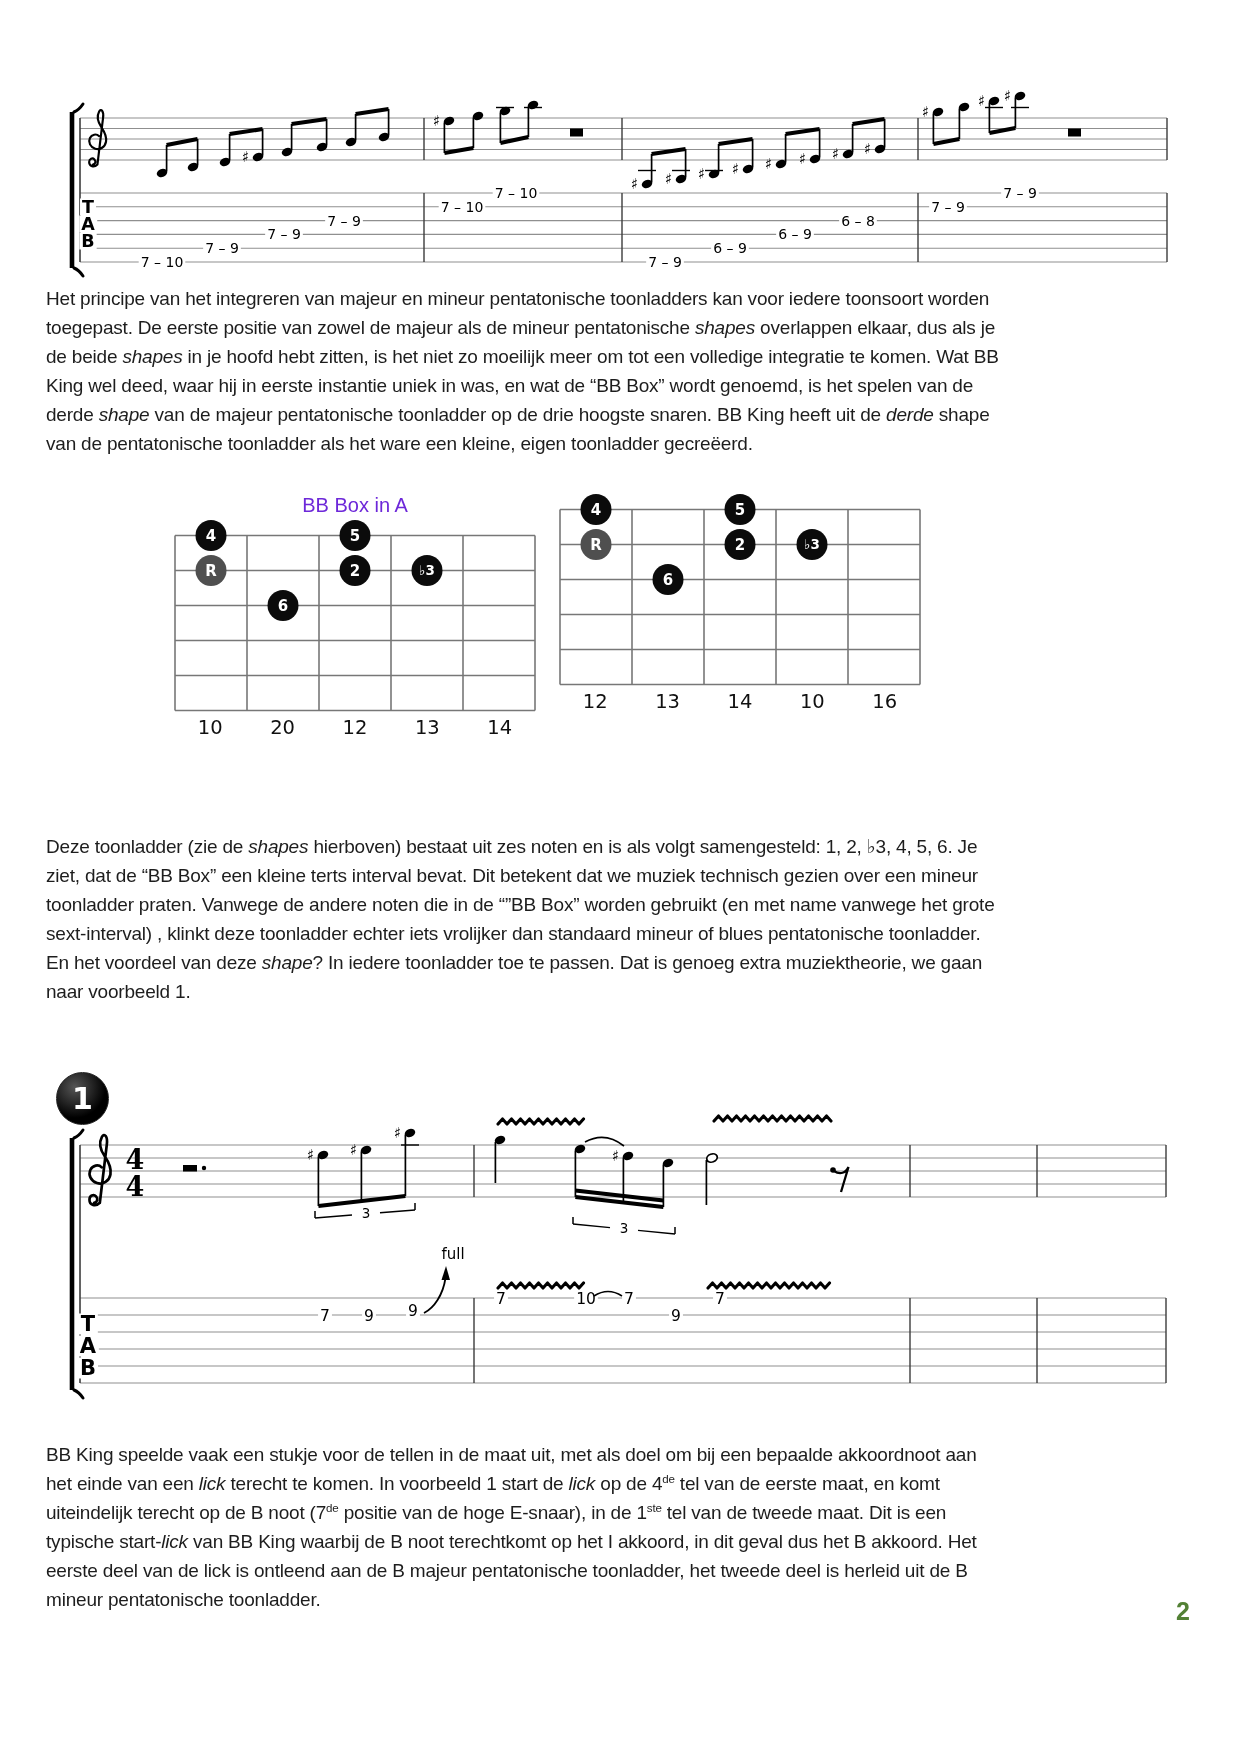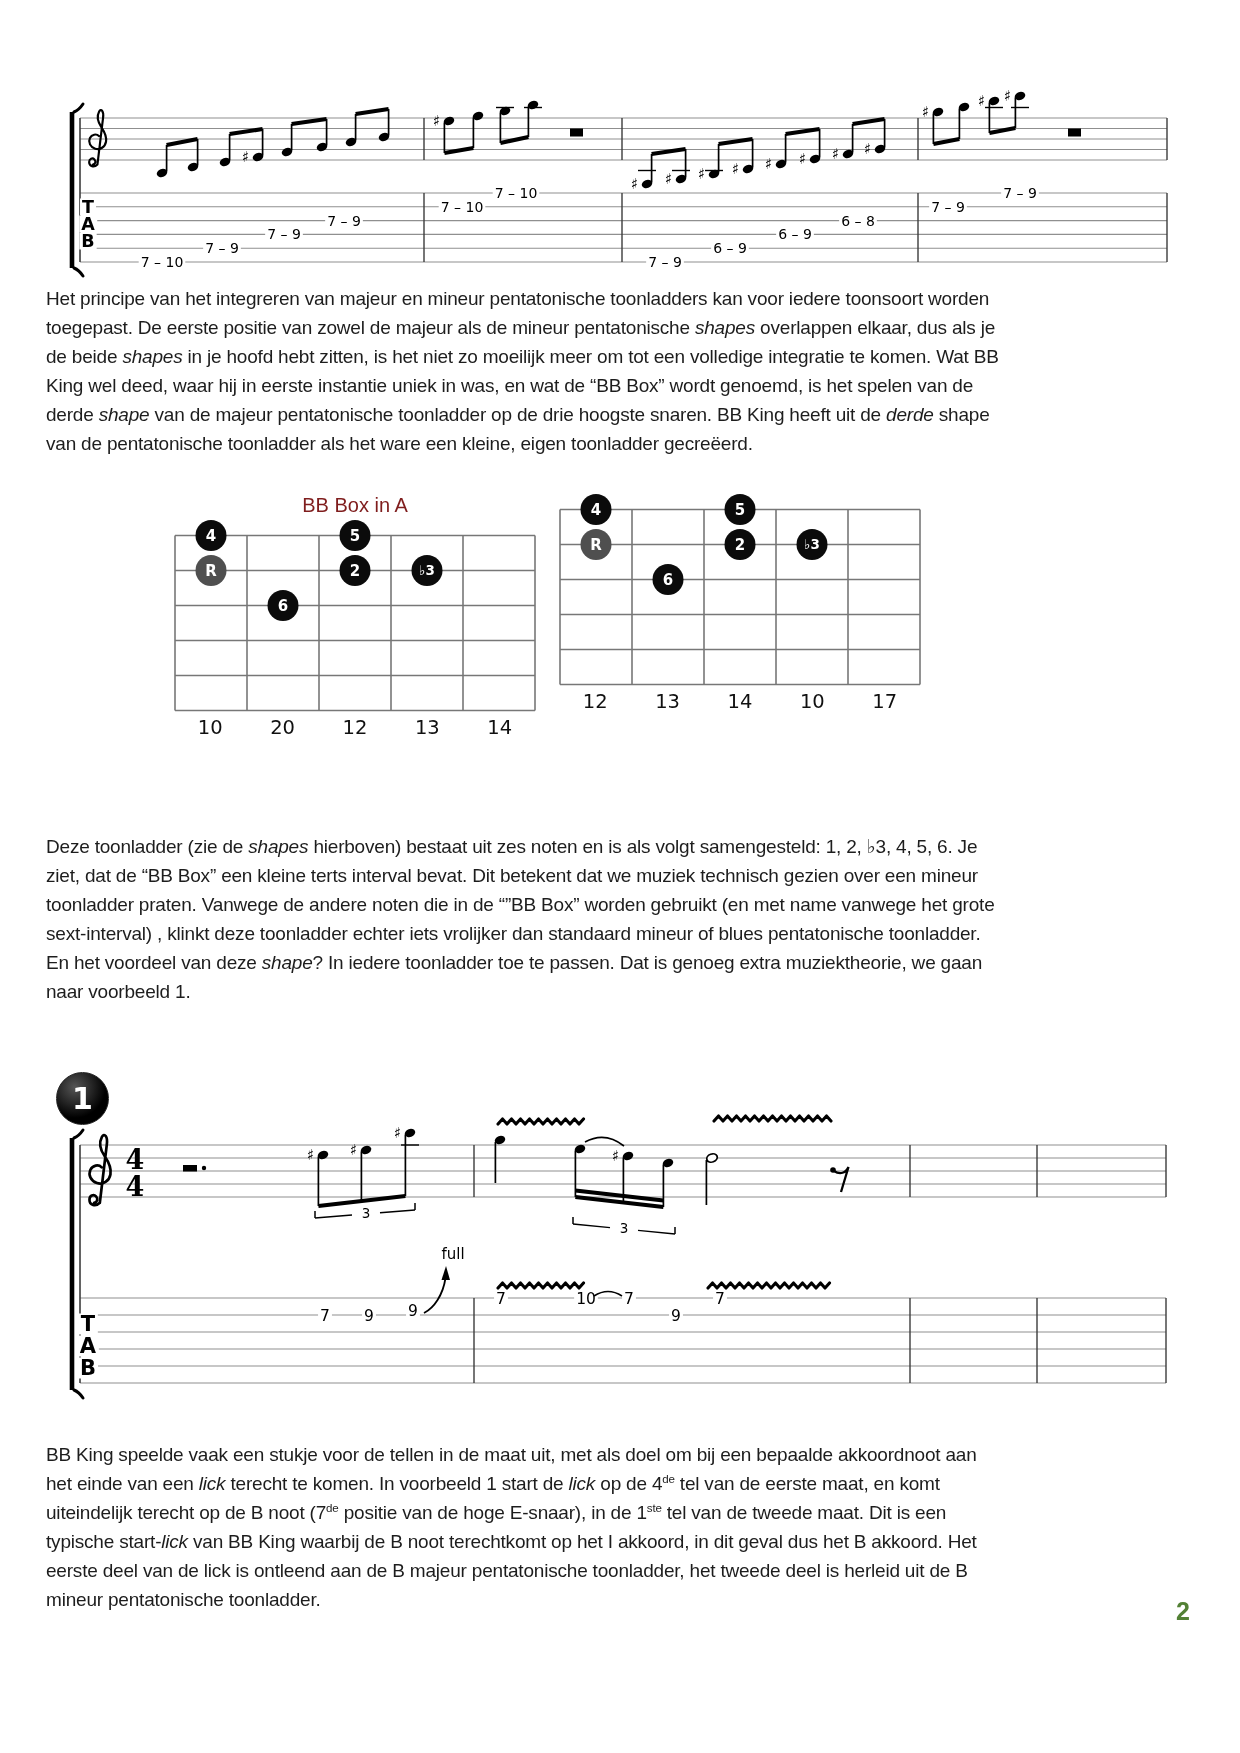--- a/index.html
+++ b/index.html
@@ -14,21 +14,21 @@
   #para-2{top:832px}
   #para-3{top:1440px}
   .badge{position:absolute;left:56px;top:1072px;width:51px;height:51px;border-radius:50%;
          background:radial-gradient(circle at 35% 28%,#555 0%,#000 62%);
          border:1.5px solid #222;color:#fff;font-size:30px;font-weight:bold;
          display:flex;align-items:center;justify-content:center;
          font-family:"DejaVu Sans",sans-serif}
   .diagram{position:absolute;top:492px;width:362px;text-align:center}
   #diagram-a{left:174px}
   #diagram-b{left:559px}
-  .dg-title{font-size:20px;line-height:26px;color:#7f1d1d;letter-spacing:0}
+  .dg-title{font-size:20px;line-height:26px;color:#6d28d9;letter-spacing:0}
   .dg-grid{display:block;overflow:visible}
   .dg-frets{display:flex;margin-top:2px}
   .dg-frets span{width:72.4px;font-size:19.5px;color:#101010;
                  font-family:"DejaVu Sans",sans-serif}
   .pagenum{position:absolute;left:1120px;top:1597px;width:70px;text-align:right;
            font-size:25px;font-weight:bold;color:#538135}
 </style>
 </head>
 <body>
 
@@ -345,21 +345,21 @@
         <circle cx="181" cy="52.5" r="15.5" fill="#0b0b0b"></circle>
         <text x="181" y="52.5" dy="0.35em" text-anchor="middle" fill="#fff" font-size="15" font-weight="bold" font-family="&quot;DejaVu Sans&quot;, sans-serif">2</text>
         <circle cx="253" cy="52.5" r="15.5" fill="#0b0b0b"></circle>
         <text x="253" y="52.5" dy="0.35em" text-anchor="middle" fill="#fff" font-size="13.5" font-weight="bold" font-family="&quot;DejaVu Sans&quot;, sans-serif">♭3</text>
       </svg>
       <div class="dg-frets">
         <span>12</span>
         <span>13</span>
         <span>14</span>
         <span>10</span>
-        <span>17</span>
+        <span>16</span>
       </div>
     </div>
 
   <p class="para" id="para-2"><span>Deze toonladder (zie de </span><span style="font-style: italic;">shapes</span><span> hierboven) bestaat uit zes noten en is als volgt samengesteld: 1, 2, ♭3, 4, 5, 6. Je ziet, dat de “BB Box” een kleine terts interval bevat. Dit betekent dat we muziek technisch gezien over een mineur toonladder praten. Vanwege de andere noten die in de “”BB Box” worden gebruikt (en met name vanwege het grote sext-interval) , klinkt deze toonladder echter iets vrolijker dan standaard mineur of blues pentatonische toonladder. En het voordeel van deze </span><span style="font-style: italic;">shape</span><span>? In iedere toonladder toe te passen. Dat is genoeg extra muziektheorie, we gaan naar voorbeeld 1.</span></p>
 
   <div class="badge">1</div>
 
   <p class="para" id="para-3"><span>BB King speelde vaak een stukje voor de tellen in de maat uit, met als doel om bij een bepaalde akkoordnoot aan het einde van een </span><span style="font-style: italic;">lick</span><span> terecht te komen. In voorbeeld 1 start de </span><span style="font-style: italic;">lick</span><span> op de 4</span><sup>de</sup><span> tel van de eerste maat, en komt uiteindelijk terecht op de B noot (7</span><sup>de</sup><span> positie van de hoge E-snaar), in de 1</span><sup>ste</sup><span> tel van de tweede maat. Dit is een typische start-</span><span style="font-style: italic;">lick</span><span> van BB King waarbij de B noot terechtkomt op het I akkoord, in dit geval dus het B akkoord. Het eerste deel van de lick is ontleend aan de B majeur pentatonische toonladder, het tweede deel is herleid uit de B mineur pentatonische toonladder.</span></p>
 
   <div class="pagenum">2</div>

